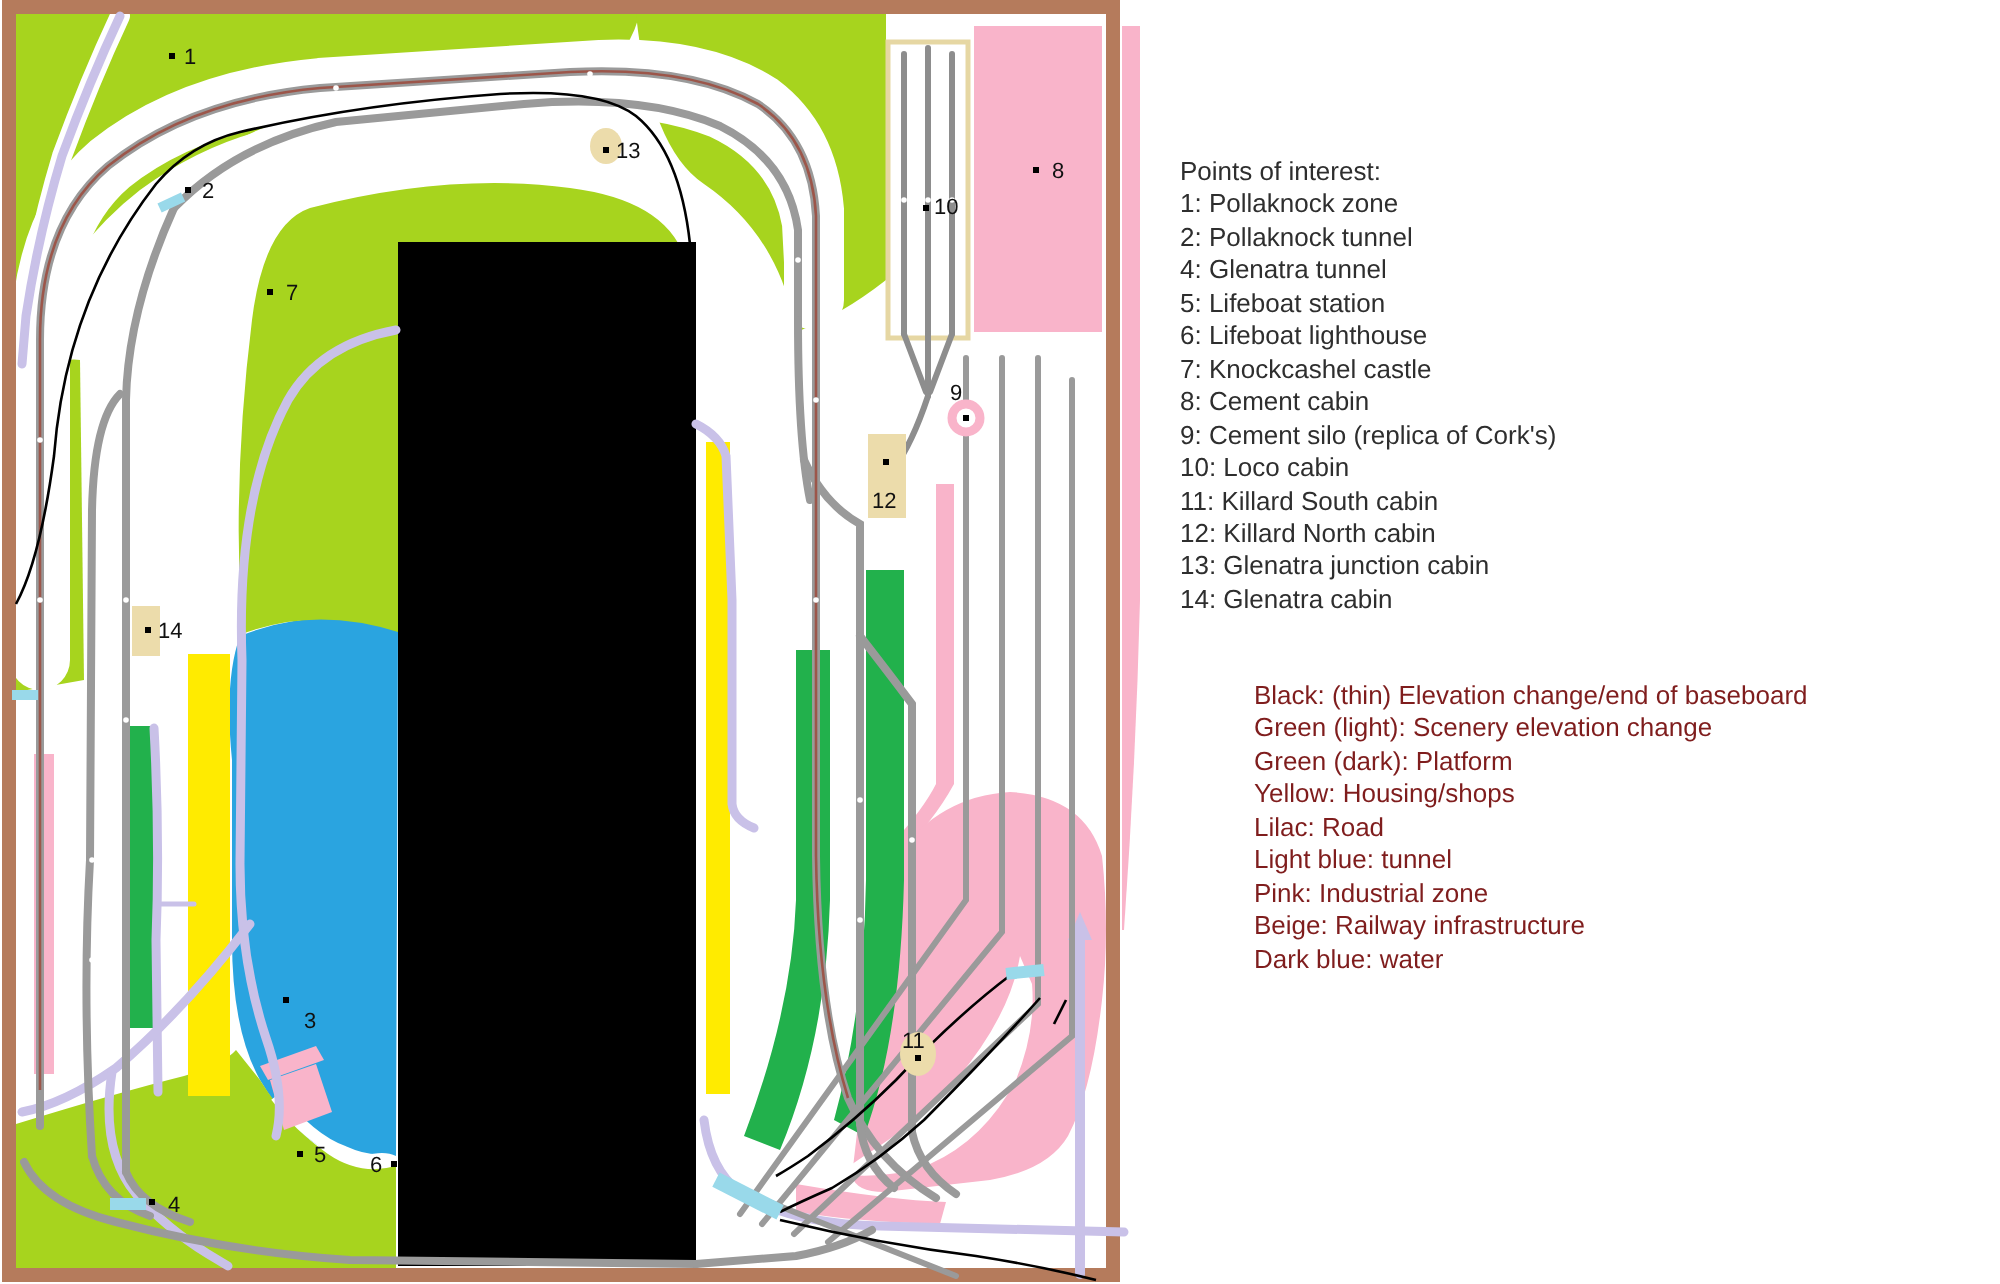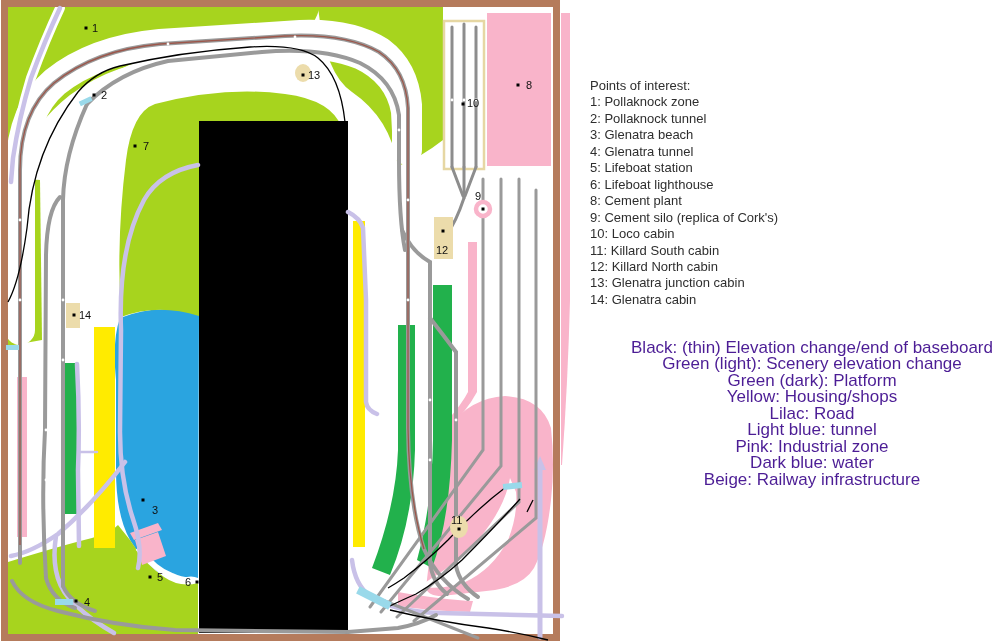--- a/index.html
+++ b/index.html
@@ -1,22 +1,22 @@
 <!DOCTYPE html>
 <html style="--scenery: #a7d41e; --platform: #22b14c; --track: #9a9a9a; --track_dark: #8d8d8d; --road: #c9c1e8; --housing: #ffeb00; --industrial: #f9b4ca; --tunnel: #99d9ea; --water: #2aa4e0; --beige: #ecdcab; --beige_outline: #e6d7a3; --border: #b57b5c; --rail_red: #9c4f41; --ink: #000000;"><head>
 <meta charset="utf-8">
 <style>
   html,body{margin:0;padding:0;background:#fff;}
   #stage{position:relative;width:1000px;height:642px;background:#fff;overflow:hidden;
          font-family:"Liberation Sans",sans-serif;}
   #map-svg{position:absolute;left:0;top:0;}
   .panel{position:absolute;left:590px;top:62px;width:370px;color:#2e2e2e;
          font-size:13px;line-height:16.45px;margin-top:16px;}
-  .legend-block{position:absolute;left:627px;top:340px;width:370px;color:#4c1d95;
-         font-size:17px;line-height:16.45px;text-align:center;}
+  .legend-block{position:absolute;left:627px;top:340px;width:370px;color:#7f1d1d;
+         font-size:13px;line-height:16.45px;}
   .line{white-space:nowrap;}
   svg text{font-family:"Liberation Sans",sans-serif;}
 </style>
 </head>
 <body>
 
 <div id="stage">
 
   <svg id="map-svg" width="575" height="642" viewBox="0 0 575 642">
 
@@ -192,39 +192,39 @@
         <rect x="72.5" y="313.5" width="3" height="3" fill="#000"></rect>
         <text x="79" y="319" font-size="11" fill="#111">14</text>
       </g>
   </svg>
 
   <div class="panel">
     <div class="line">Points of interest:</div>
     <div id="poi-lines">
         <div class="line">1: Pollaknock zone</div>
         <div class="line">2: Pollaknock tunnel</div>
-        <div class="line">3: Glenatra beach</div>
         <div class="line">4: Glenatra tunnel</div>
         <div class="line">5: Lifeboat station</div>
         <div class="line">6: Lifeboat lighthouse</div>
-        <div class="line">8: Cement plant</div>
+        <div class="line">7: Knockcashel castle</div>
+        <div class="line">8: Cement cabin</div>
         <div class="line">9: Cement silo (replica of Cork's)</div>
         <div class="line">10: Loco cabin</div>
         <div class="line">11: Killard South cabin</div>
         <div class="line">12: Killard North cabin</div>
         <div class="line">13: Glenatra junction cabin</div>
         <div class="line">14: Glenatra cabin</div>
       </div>
   </div>
 
   <div class="legend-block" id="legend-lines">
       <div class="line">Black: (thin) Elevation change/end of baseboard</div>
       <div class="line">Green (light): Scenery elevation change</div>
       <div class="line">Green (dark): Platform</div>
       <div class="line">Yellow: Housing/shops</div>
       <div class="line">Lilac: Road</div>
       <div class="line">Light blue: tunnel</div>
       <div class="line">Pink: Industrial zone</div>
+      <div class="line">Beige: Railway infrastructure</div>
       <div class="line">Dark blue: water</div>
-      <div class="line">Beige: Railway infrastructure</div>
     </div>
 
 </div>
 
 </body></html>

